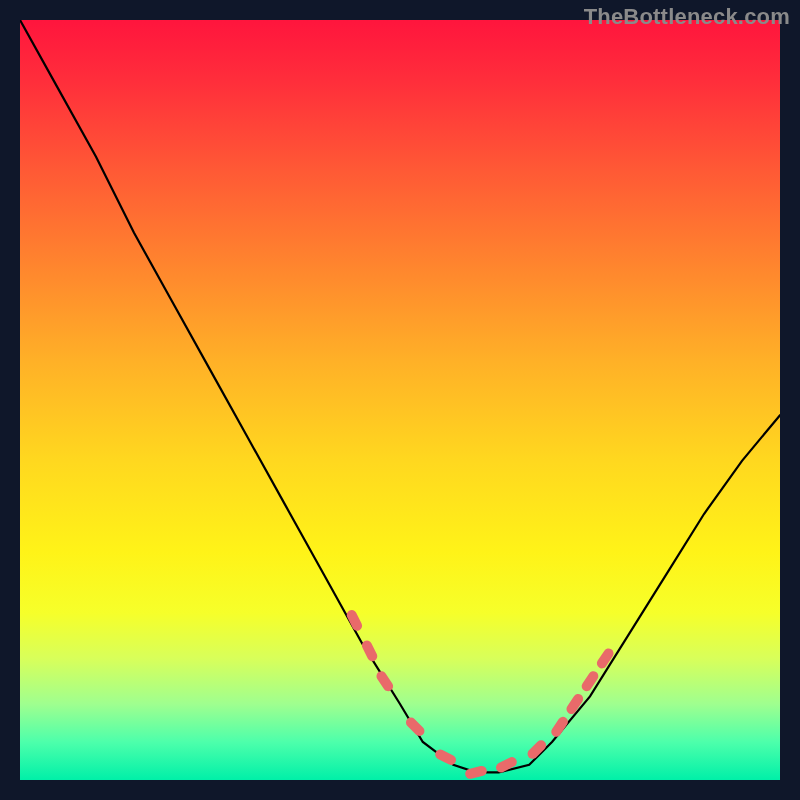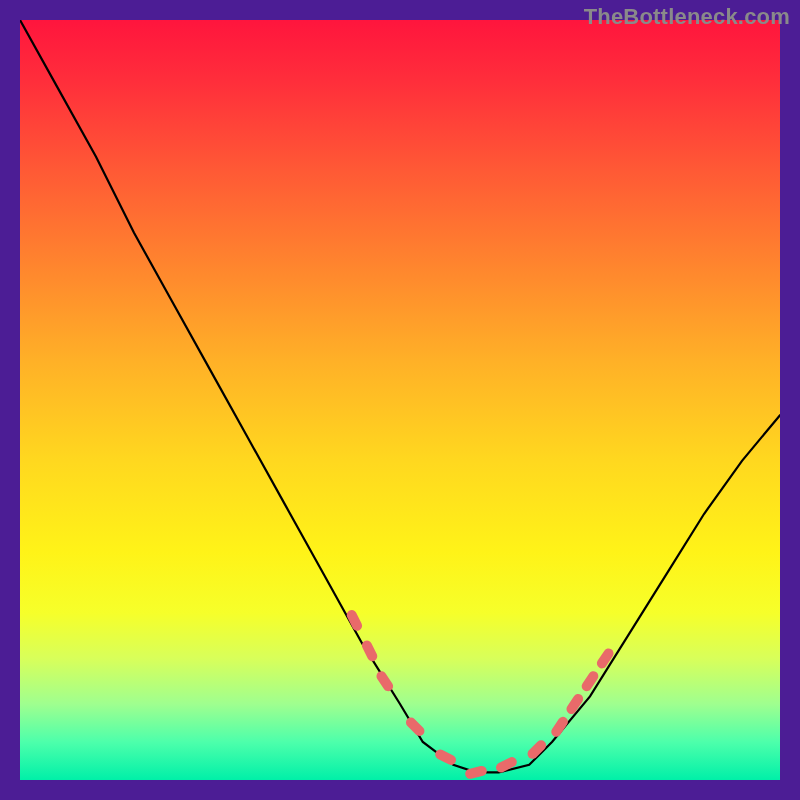--- a/index.html
+++ b/index.html
@@ -1,21 +1,21 @@
 <!DOCTYPE html>
 <html><head>
 <meta charset="utf-8">
 <style>
   * { margin: 0; padding: 0; box-sizing: border-box; }
   html, body { width: 800px; height: 800px; background: #000; overflow: hidden; }
   .stage {
     position: relative;
     width: 800px;
     height: 800px;
-    background: #4c1d95;
+    background: #0f172a;
   }
   .plot-area {
     position: absolute;
     left: 20px;
     top: 20px;
     width: 760px;
     height: 760px;
     background: linear-gradient(
       to bottom,
       #ff153d 0%,

